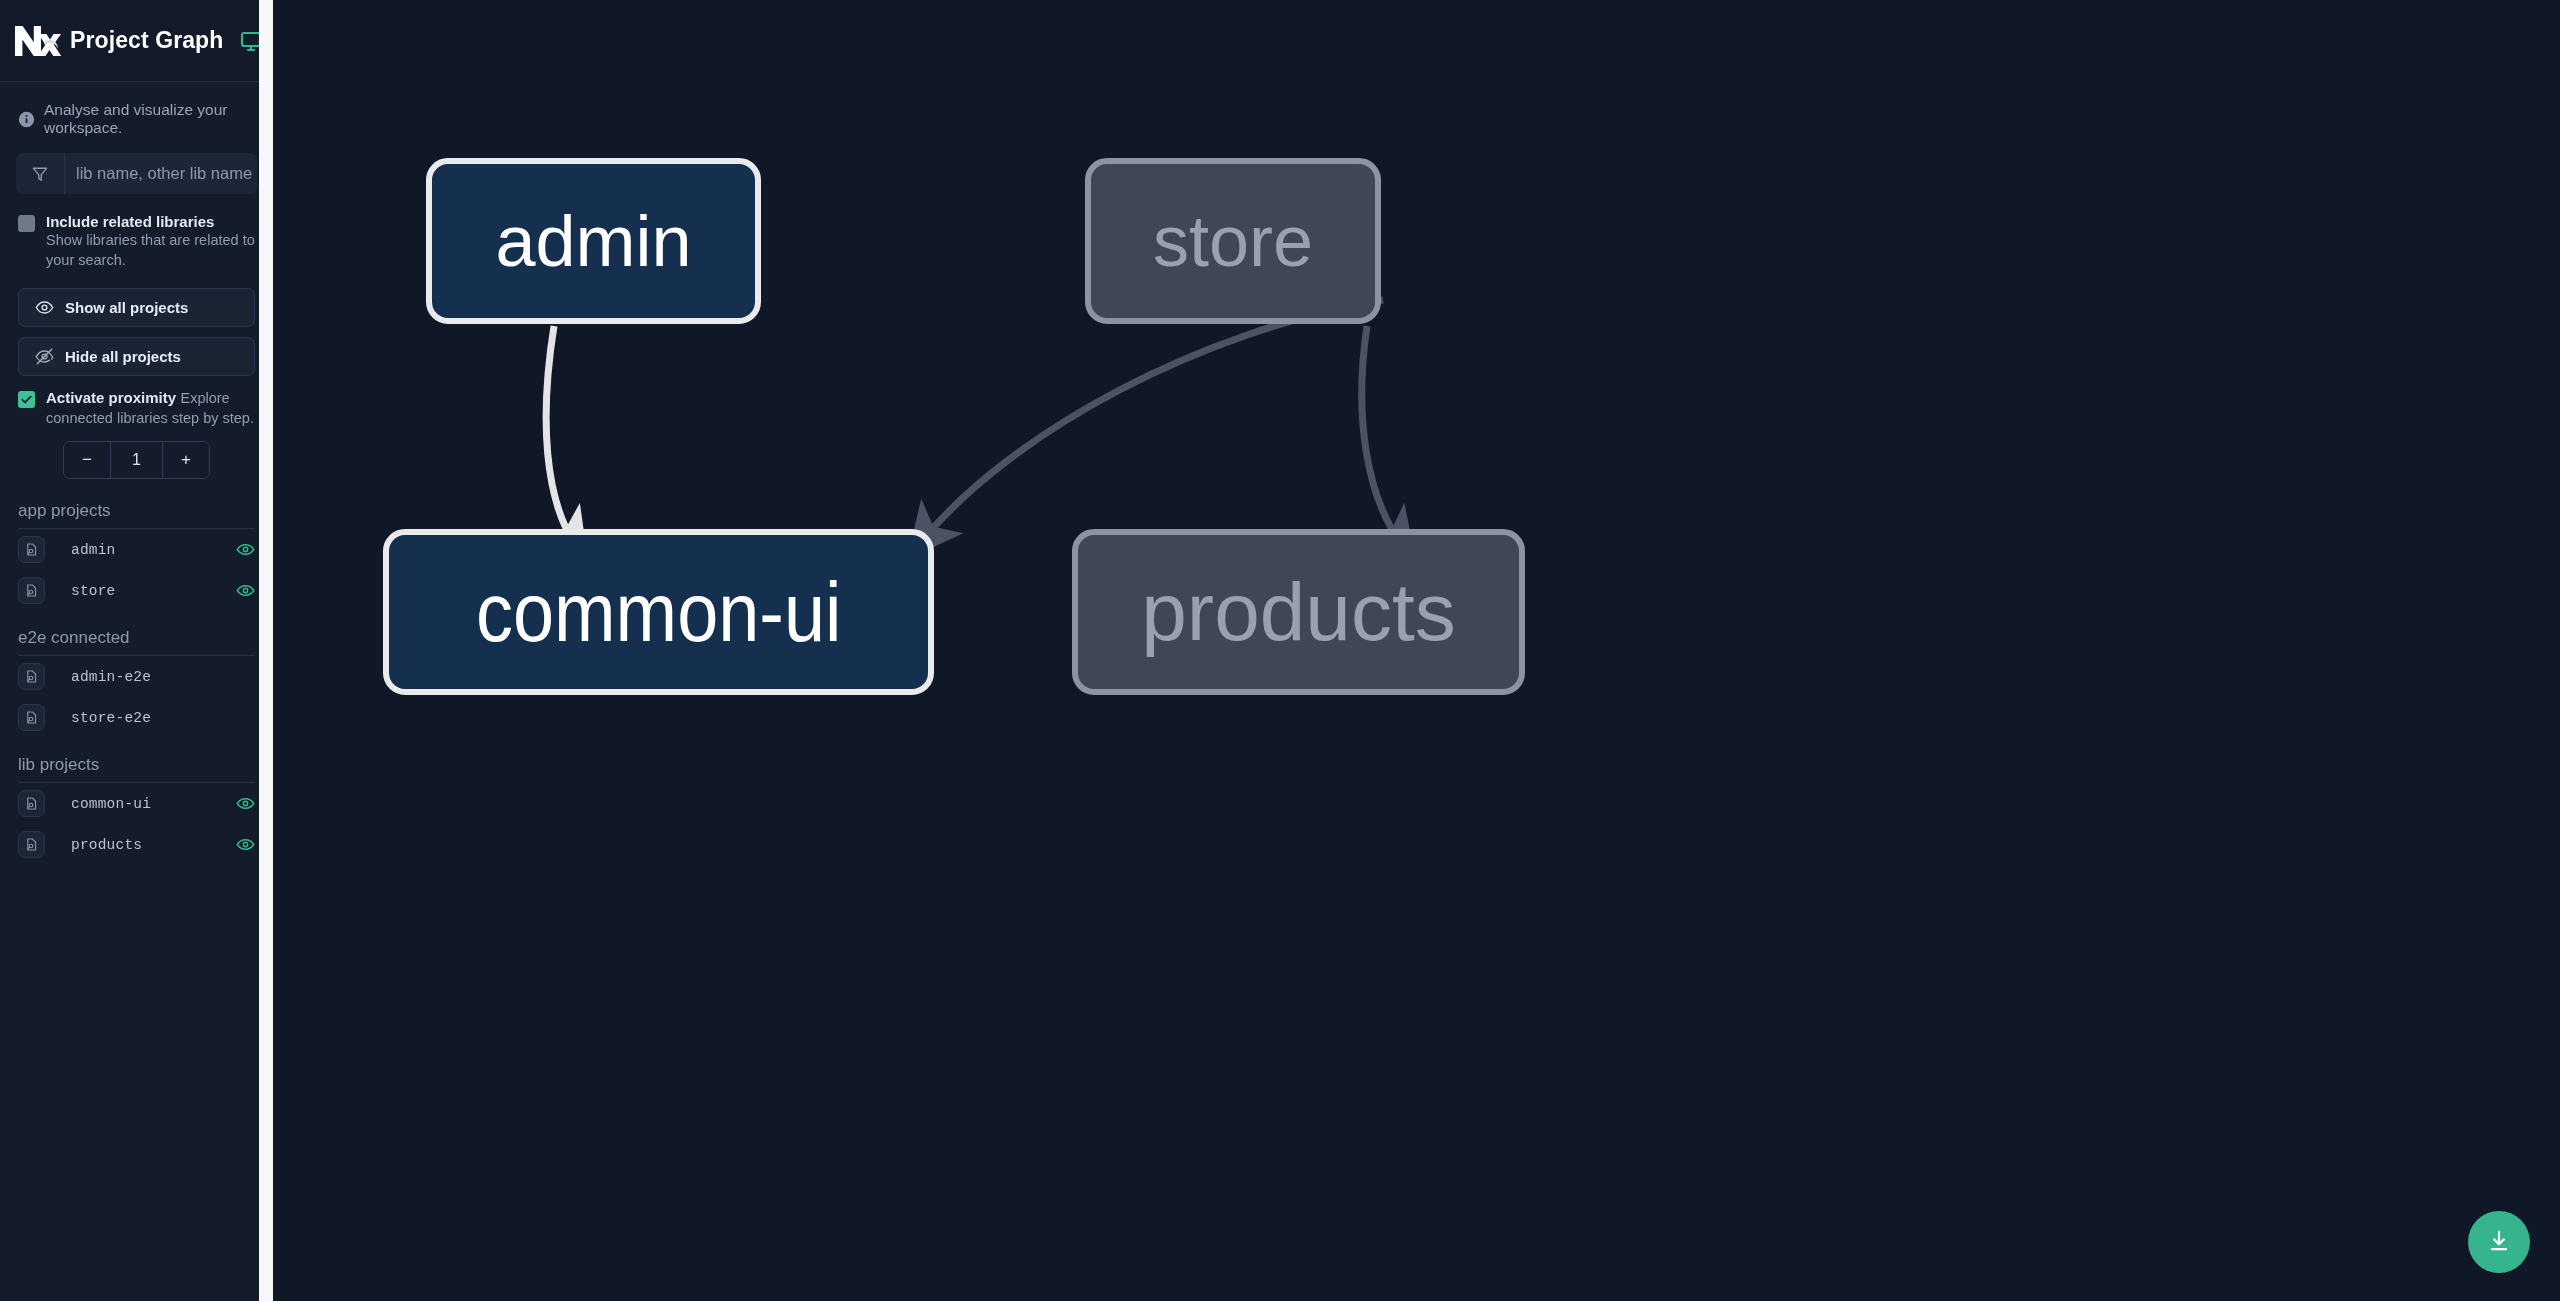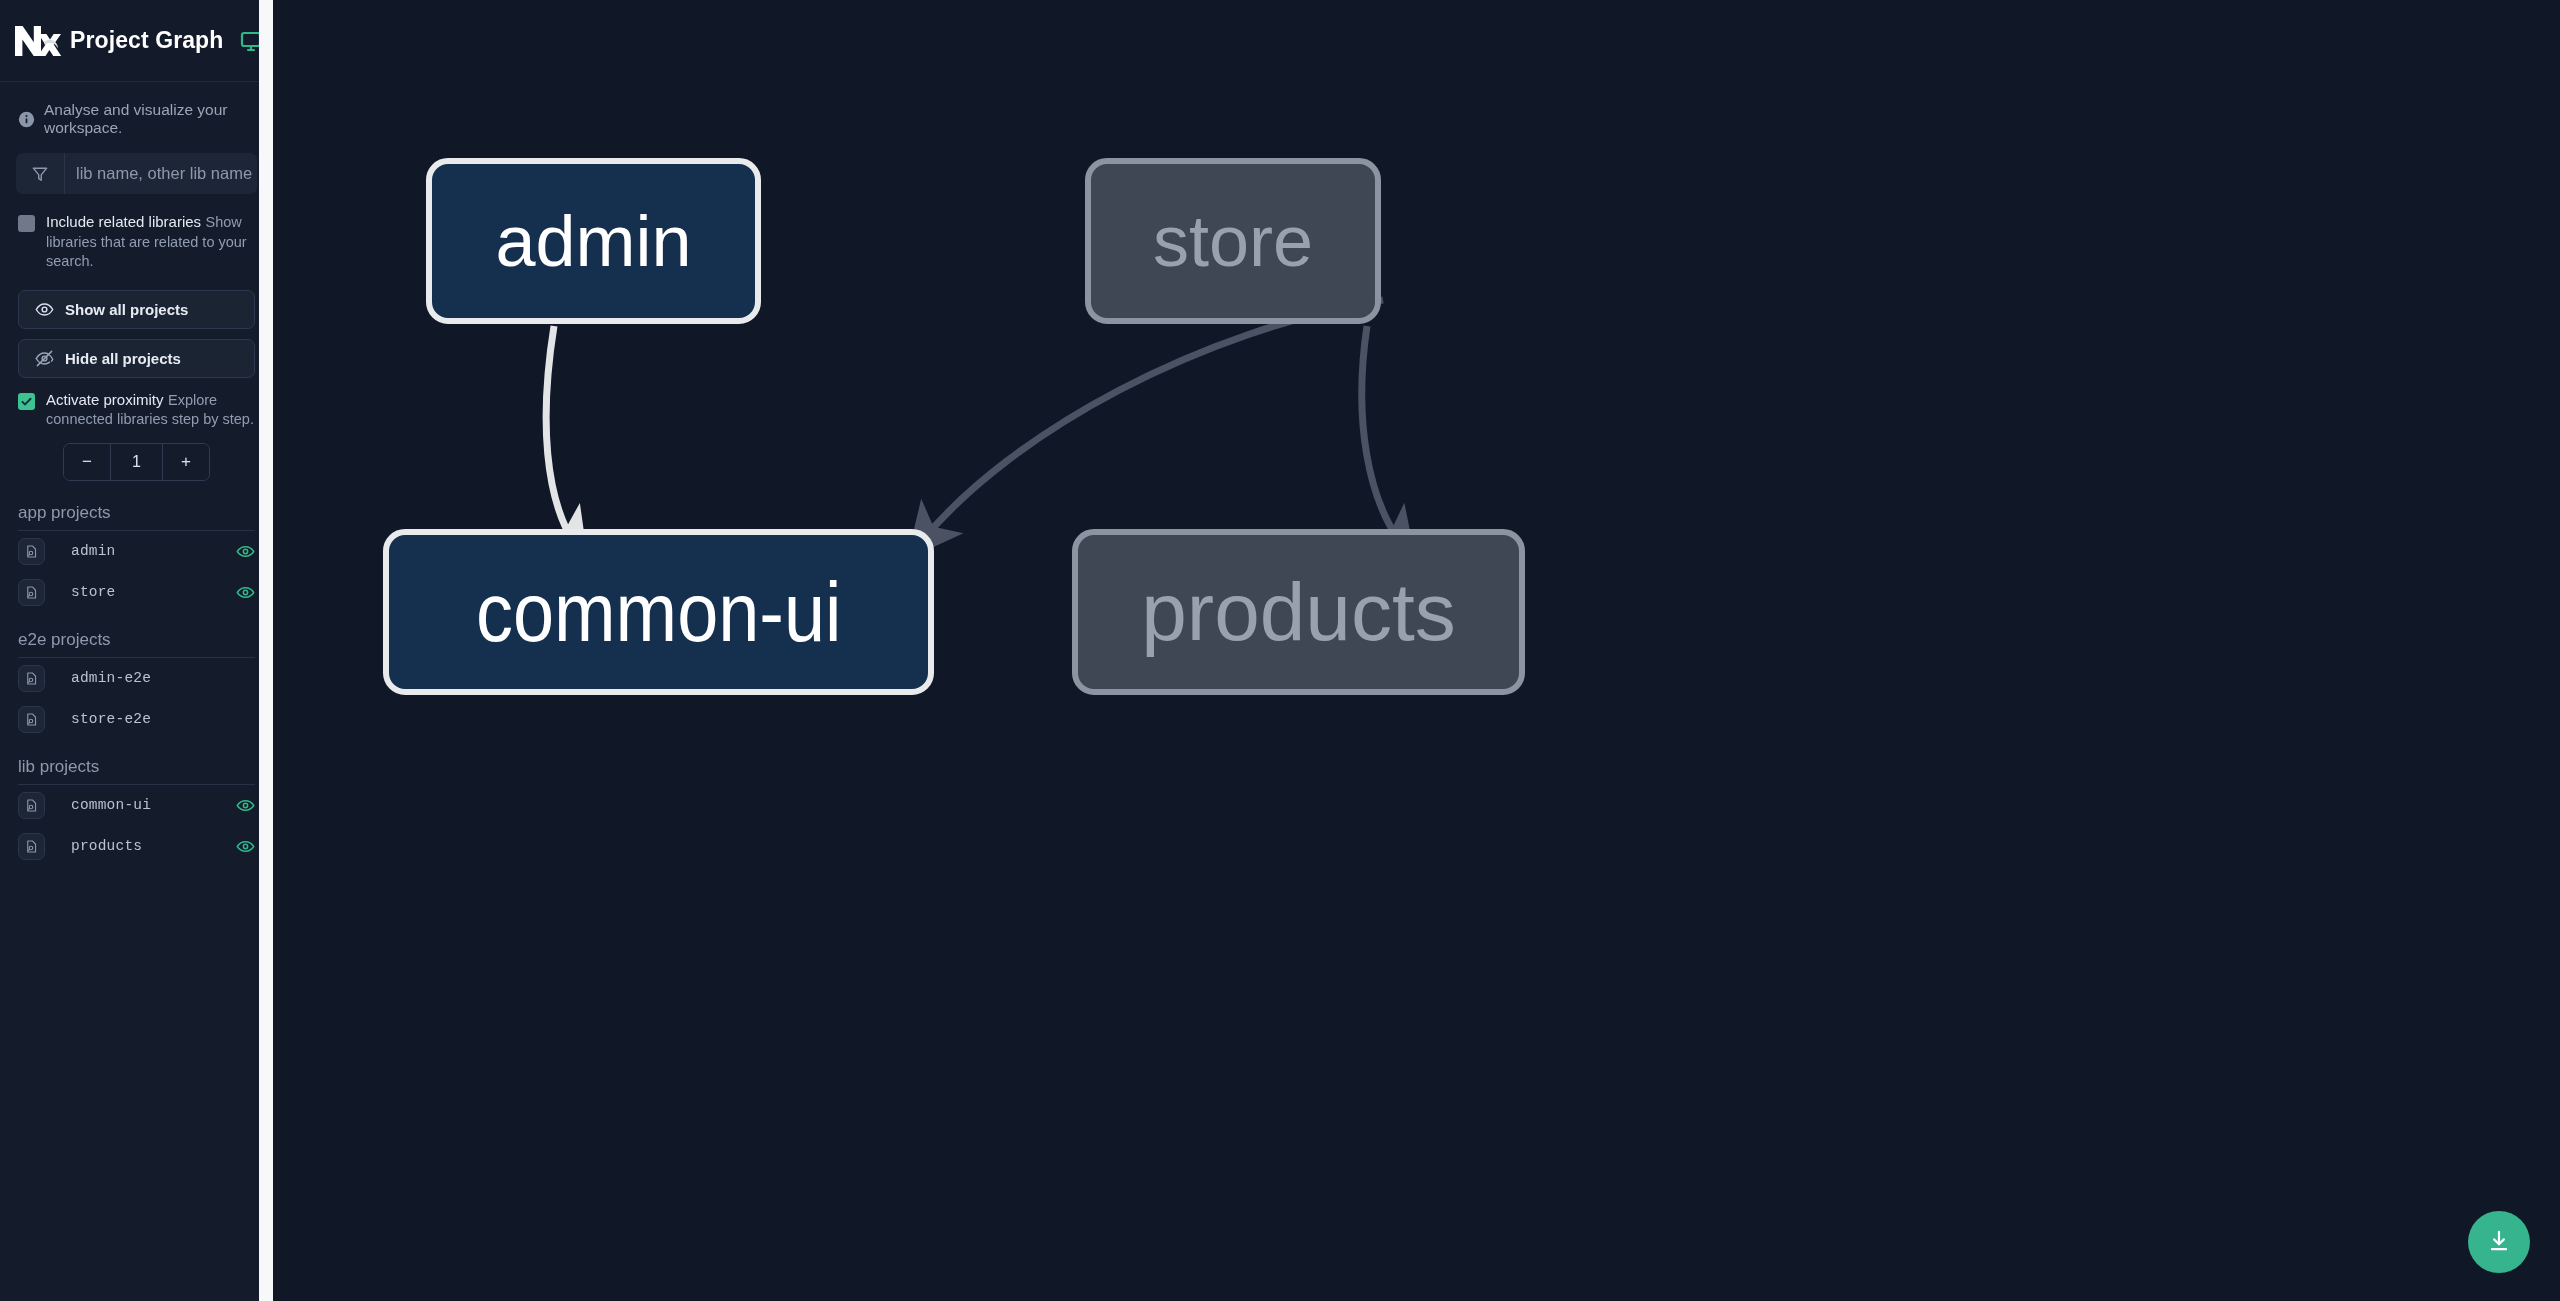--- a/index.html
+++ b/index.html
@@ -71,21 +71,21 @@
     background: #70798a;
   }
   .cbox.white { background: #ffffff; }
   .cbox.green {
     background: #3ec292;
     display: flex; align-items: center; justify-content: center;
   }
   .cbox.green svg { display:block; }
   .check-text { flex: 1 1 auto; }
   .check-title {
-    color: #e4e9f1; font-size: 15px; font-weight: 400;
+    color: #e4e9f1; font-size: 15px; font-weight: 700;
     line-height: 19px; margin-bottom: 1px;
   }
   .check-desc {
     color: #919db1; font-size: 14.5px; line-height: 19.5px;
   }
 
   .btn-wrap { padding: 18px 18px 0 18px; }
   .btn-wrap.small-gap { padding-top: 10px; }
   .gfx-btn {
     display: flex; align-items: center; gap: 11px;
@@ -329,21 +329,21 @@
           <span class="eye-on">
             <svg viewBox="0 0 24 24" width="19" height="19" fill="none" stroke="#2fb98a" stroke-width="1.9" stroke-linecap="round" stroke-linejoin="round" aria-hidden="true">
               <path d="M1.6 12S5.6 6 12 6s10.4 6 10.4 6-4 6-10.4 6S1.6 12 1.6 12z"></path>
               <circle cx="12" cy="12" r="2.7"></circle>
             </svg>
           </span>
         </div>
       </div>
 
       <div>
-        <div class="group-head">e2e projects</div>
+        <div class="group-head">e2e connected</div>
         <div class="proj-row">
           <span class="proj-icon">
             <svg viewBox="0 0 20 20" width="15" height="15" fill="none" stroke="#8a95a8" stroke-width="1.5" stroke-linecap="round" stroke-linejoin="round" aria-hidden="true">
               <path d="M5 2.6h6.2L15.4 7v10.4H5z"></path>
               <circle cx="9.3" cy="12" r="2.4"></circle>
               <line x1="7.4" y1="13.9" x2="6.1" y2="15.3"></line>
             </svg>
           </span>
           <span class="proj-name">admin-e2e</span>
         </div>

